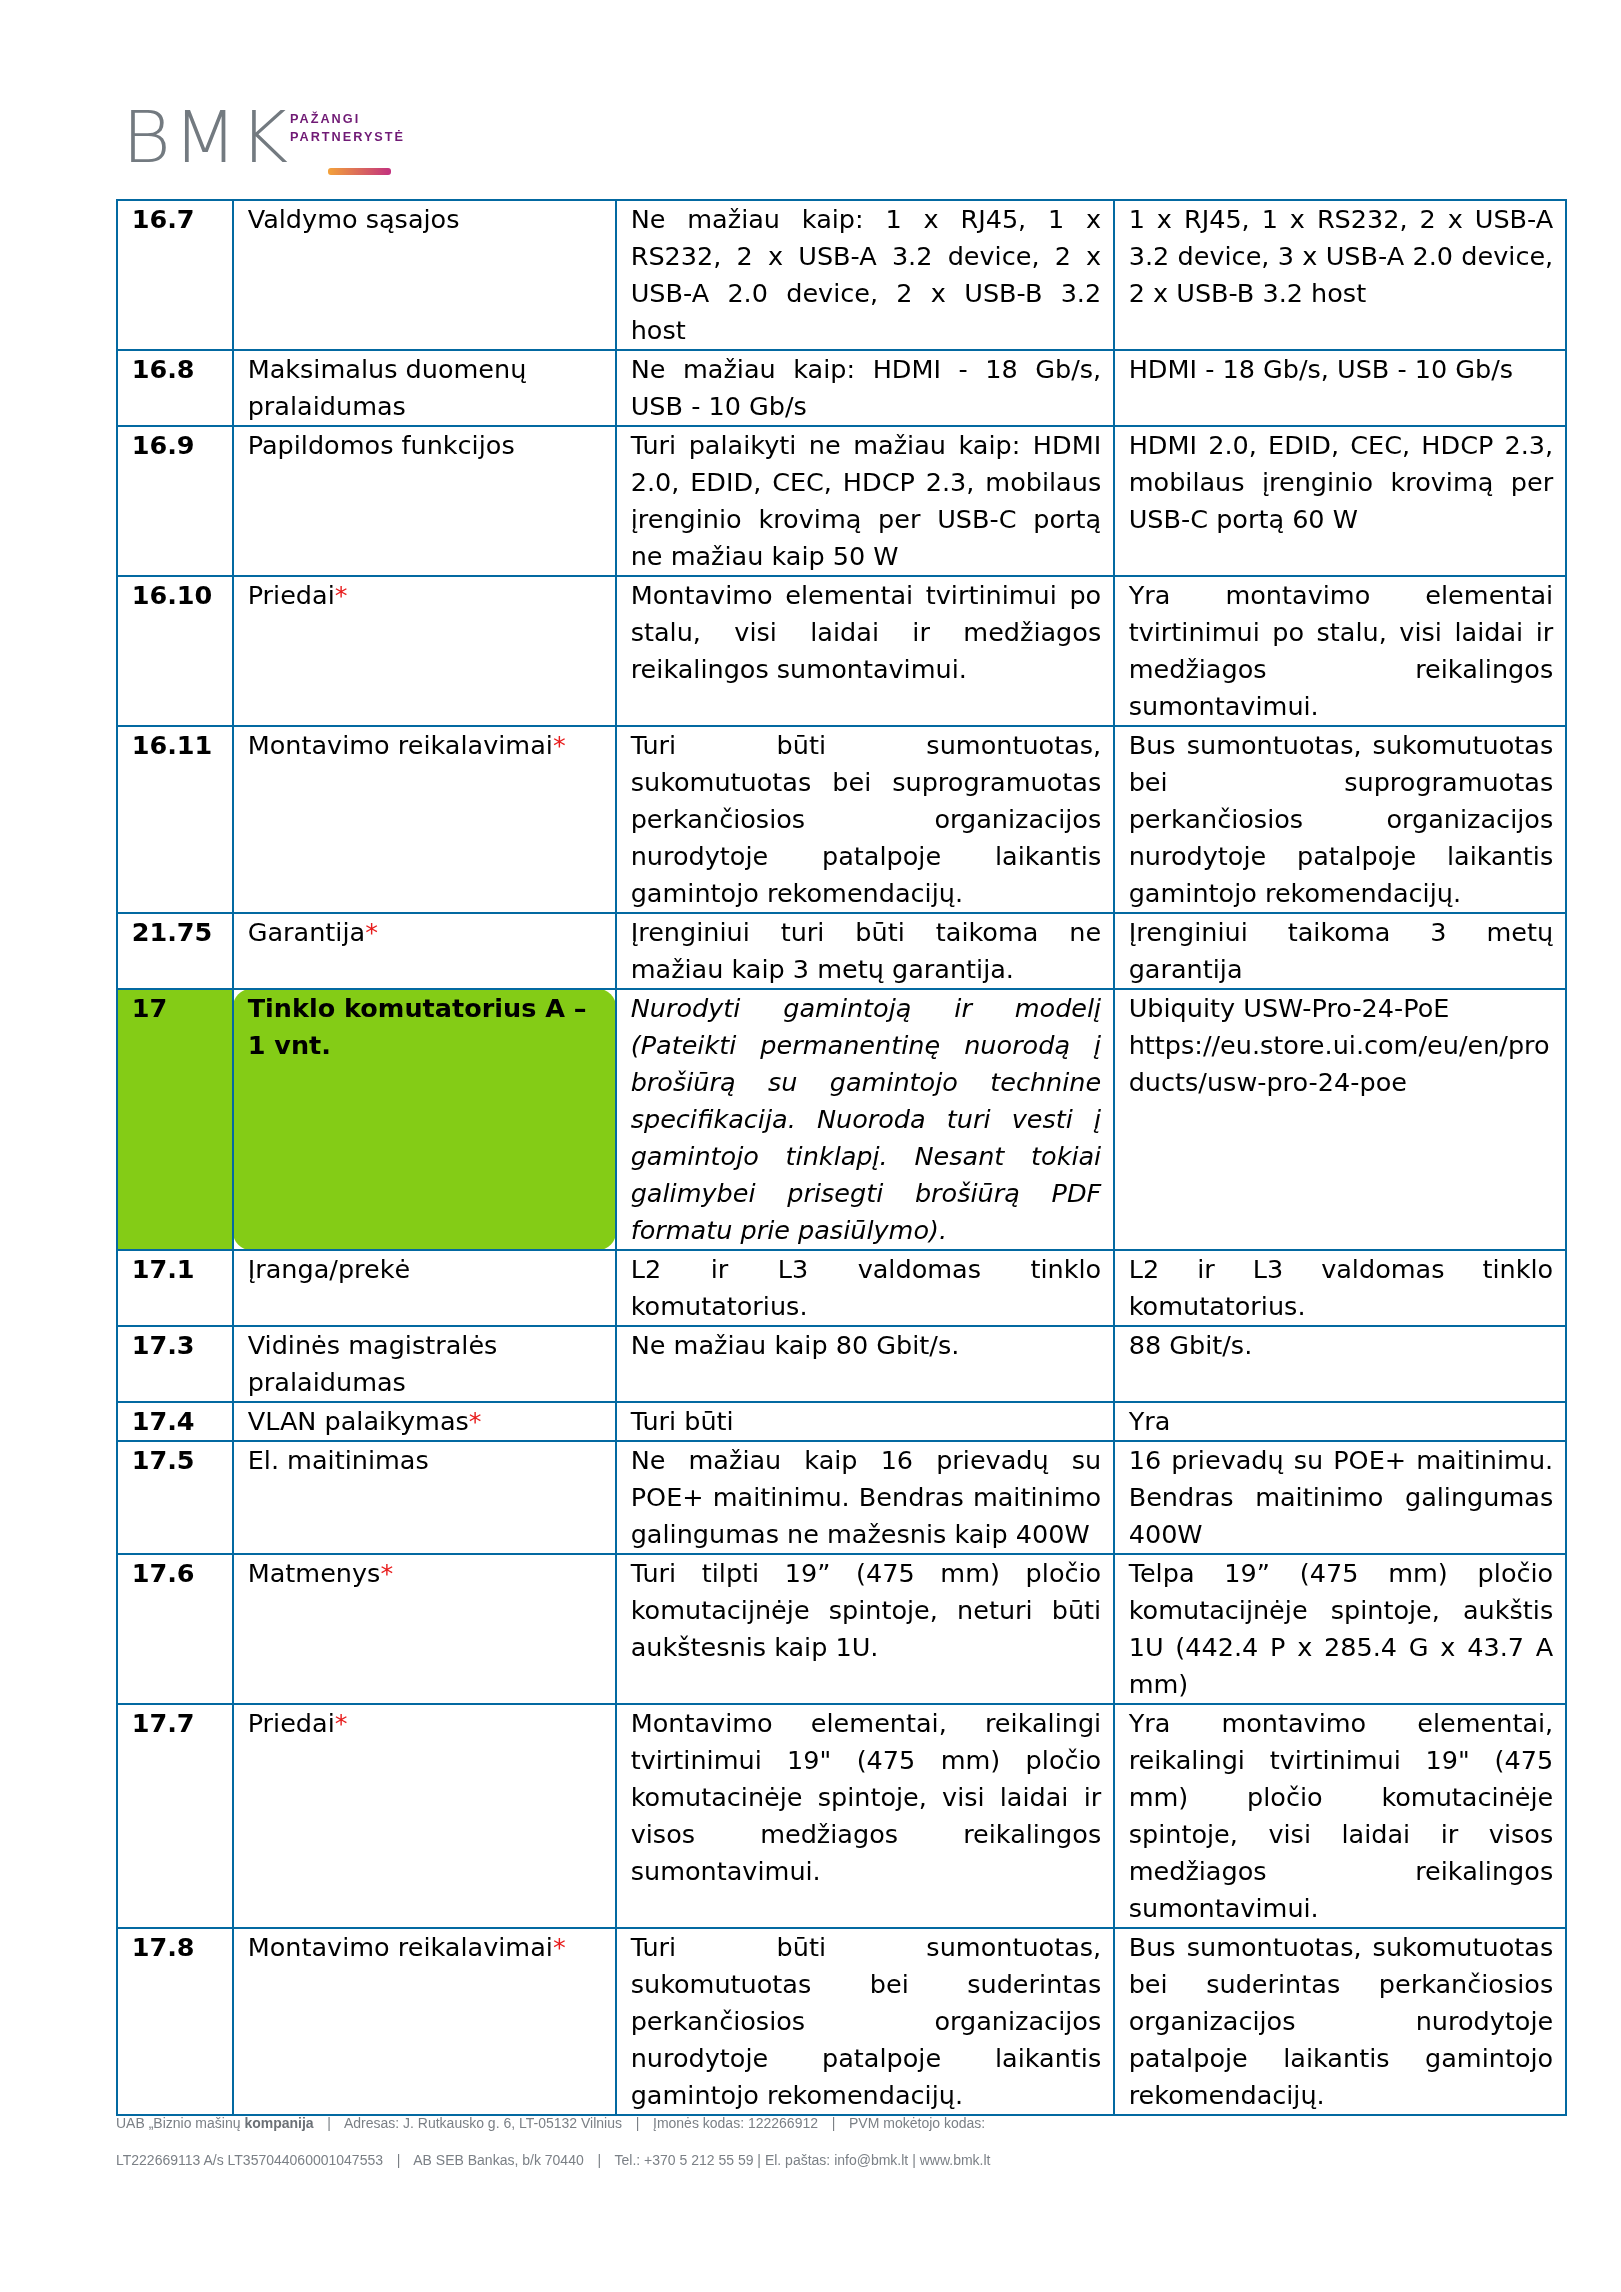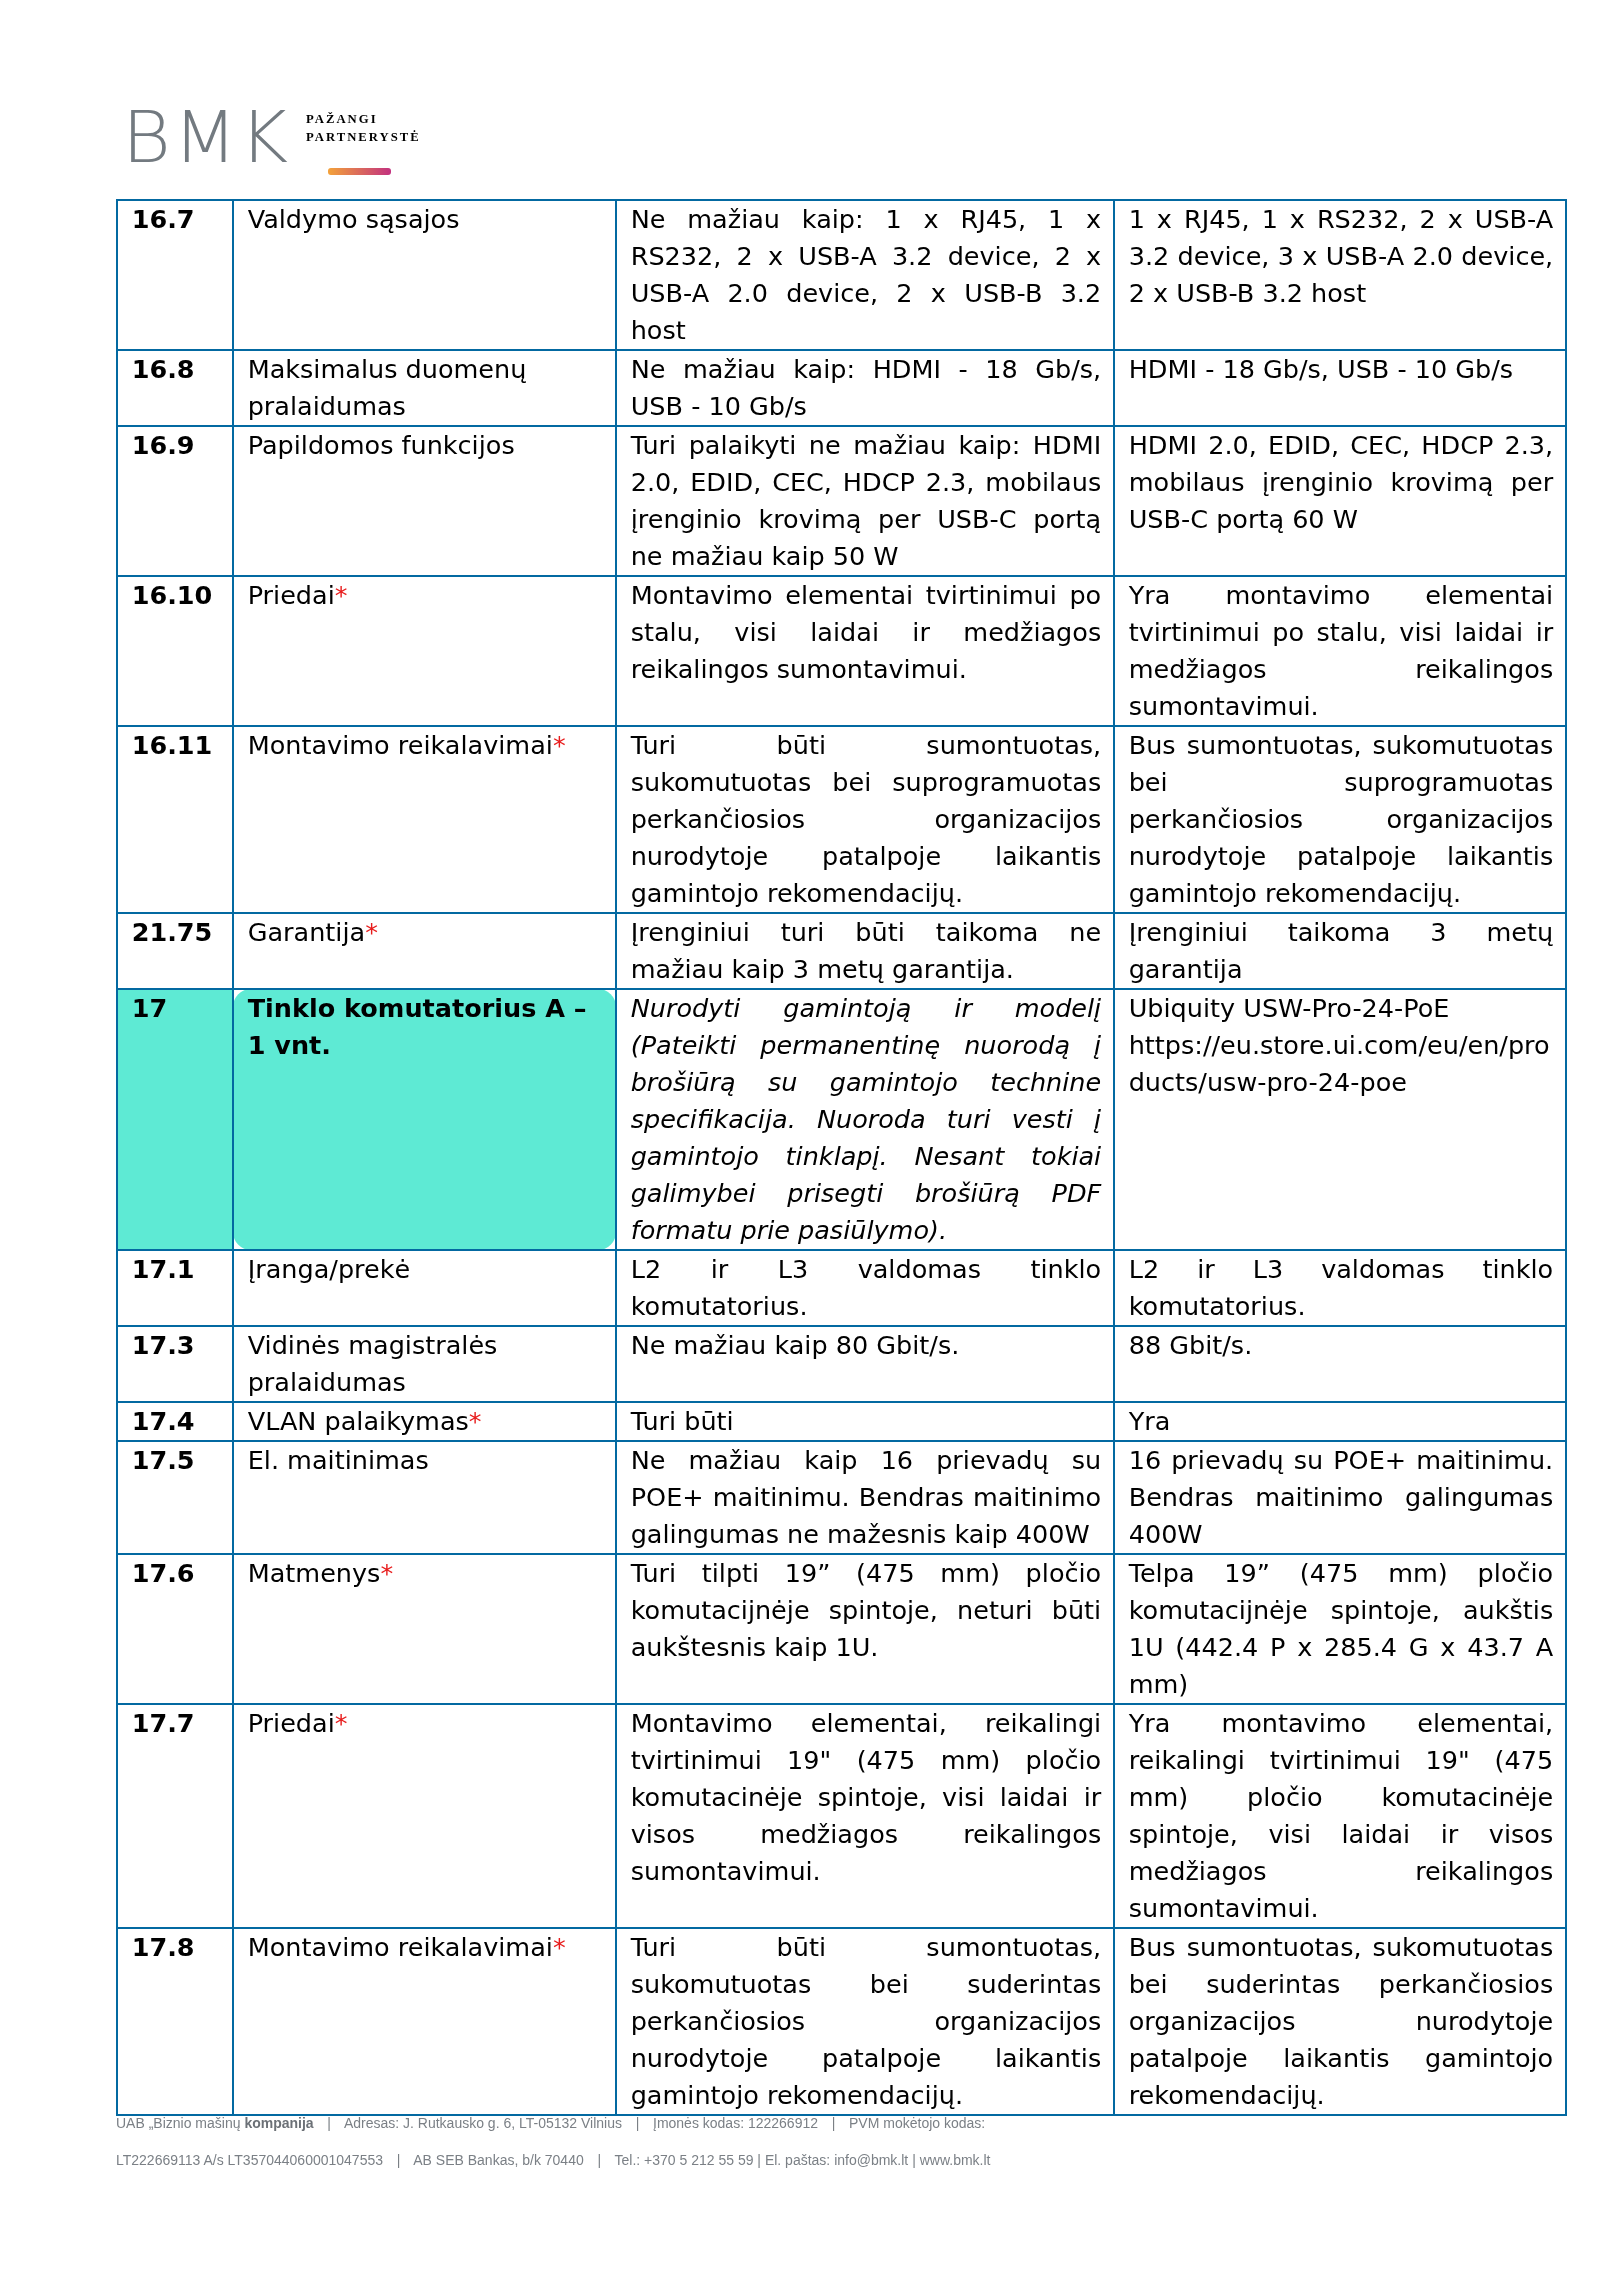--- a/index.html
+++ b/index.html
@@ -2,32 +2,32 @@
 <html><head>
 <meta charset="utf-8">
 <style>
   html, body { margin: 0; padding: 0; background: #ffffff; }
   body { width: 1621px; height: 2293px; position: relative; overflow: hidden;
          font-family: "Liberation Sans", "DejaVu Sans", sans-serif; color: #000; }
   .logo { position: absolute; left: 122px; top: 102px; width: 333px; height: 74px; }
   .logo-bmk { position: absolute; left: 0; top: 0; font-family: "DejaVu Sans", sans-serif;
               font-size: 71px; letter-spacing: 2px; color: #737a80; font-weight: 300; line-height: 71px;
               transform: scaleX(1.05); transform-origin: left top; }
-  .logo-tag { position: absolute; left: 184px; top: 7.8px; font-family: Liberation Serif, serif;
-              font-size: 12.7px; font-weight: bold; letter-spacing: 2px; color: #000000; line-height: 18.6px; }
+  .logo-tag { position: absolute; left: 168px; top: 7.8px; font-family: Liberation Sans, sans-serif;
+              font-size: 12.7px; font-weight: bold; letter-spacing: 2px; color: #701a75; line-height: 18.6px; }
   .logo-bar { position: absolute; left: 206px; top: 66px; width: 63px; height: 6.9px; border-radius: 2.9px;
               background: linear-gradient(to right, #f3a23a, #c2317f); }
   table.spec { position: absolute; left: 116px; top: 199px; width: 1449px; border-collapse: collapse;
                table-layout: fixed; font-family: "DejaVu Sans", "Liberation Sans", sans-serif; font-size: 25.5px;
                line-height: 37px; }
   table.spec td { border: 2px solid #0369a1; vertical-align: top; padding: 0 11.8px 0 13.7px; }
   col.c1 { width: 116px; } col.c2 { width: 383px; } col.c3 { width: 498px; } col.c4 { width: 452px; }
   td.num { font-weight: bold; padding-left: 15.7px; }
   td.just { text-align: justify; }
-  tr.section td.num, tr.section td.name { background: #5eead4; }
+  tr.section td.num, tr.section td.name { background: #84cc16; }
   tr.section td.name { font-weight: bold; border-radius: 18px; }
   td.italic { font-style: italic; }
   .req { color: #e81c1c; }
   .footer { position: absolute; left: 116px; top: 2105px; width: 1411px; font-family: "Liberation Sans", sans-serif;
             font-size: 14px; color: #7b8086; line-height: 37px; }
   .footer b { color: #6c7177; }
   .sep { padding: 0 9.8px; }
 </style>
 </head>
 <body>

